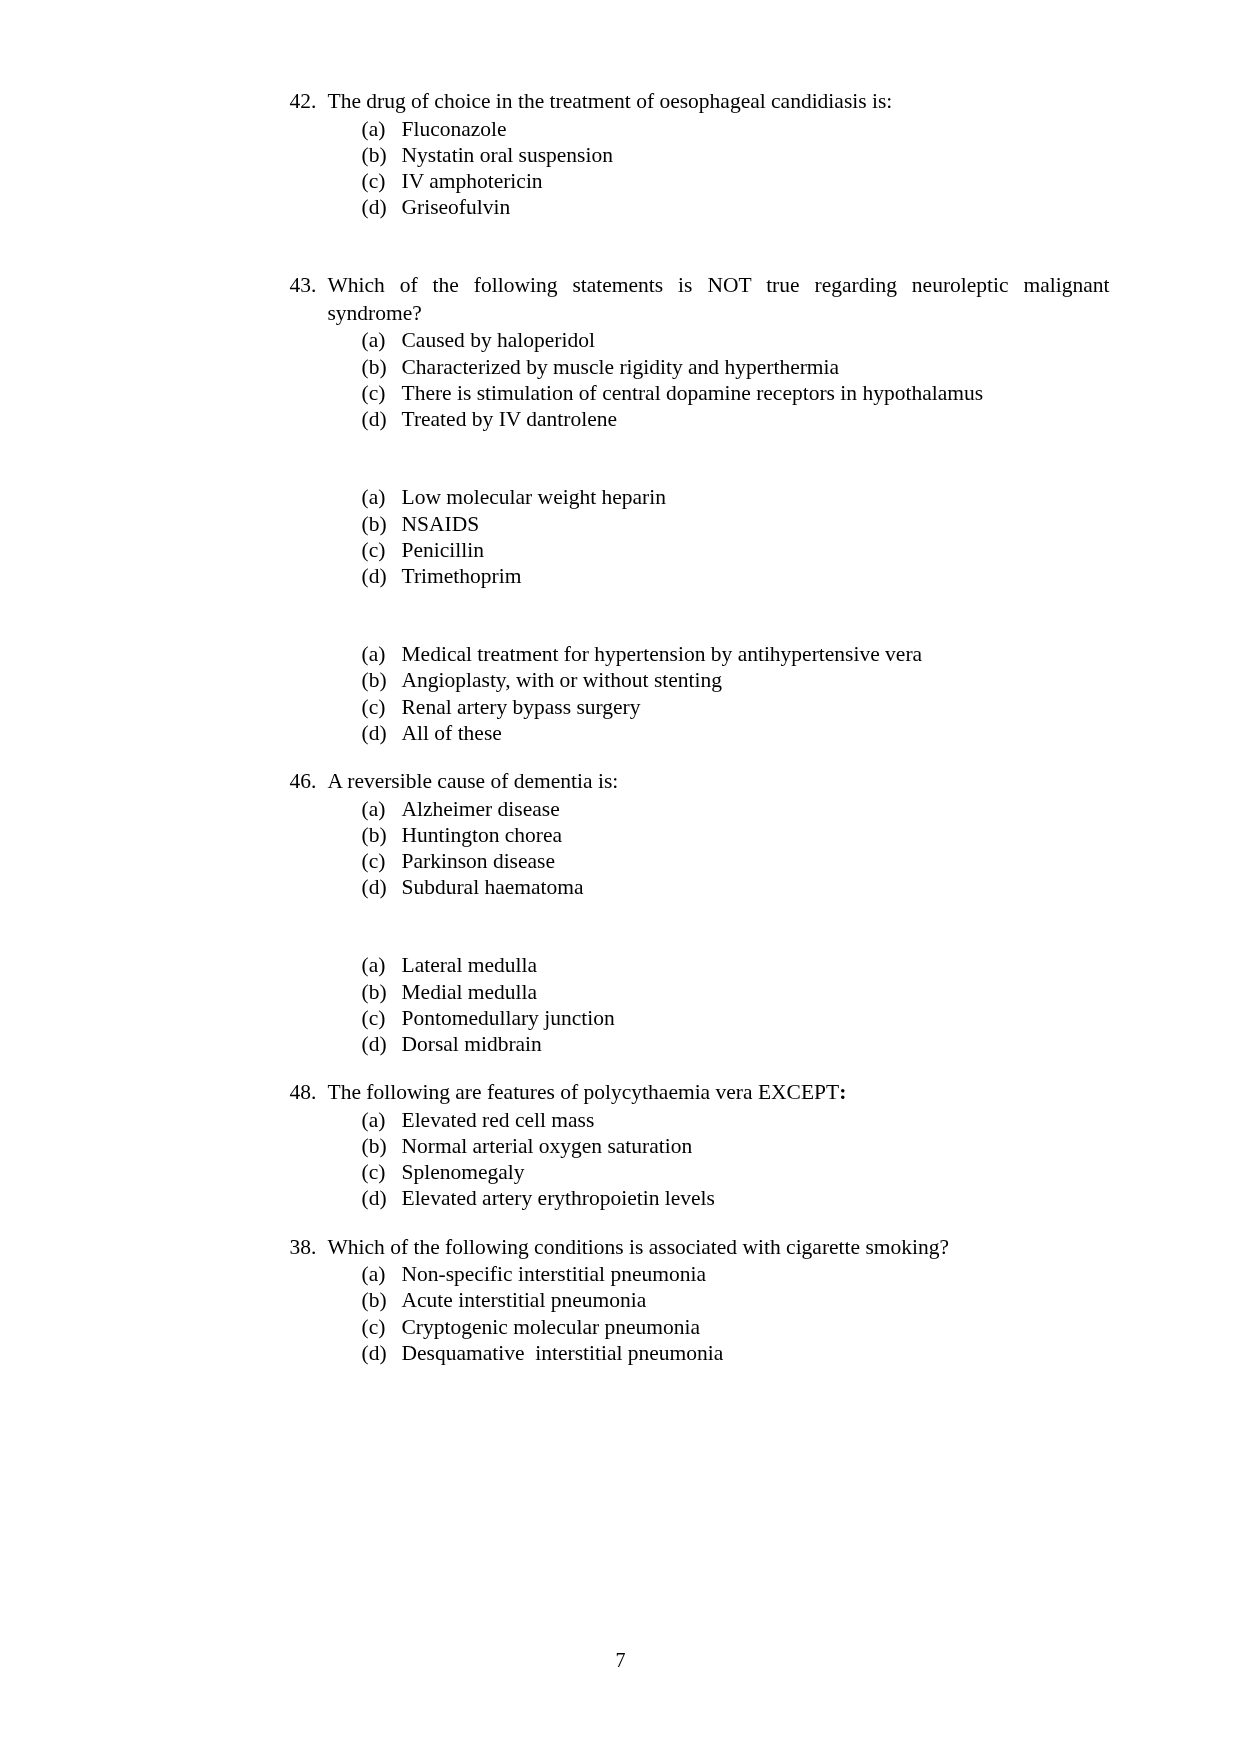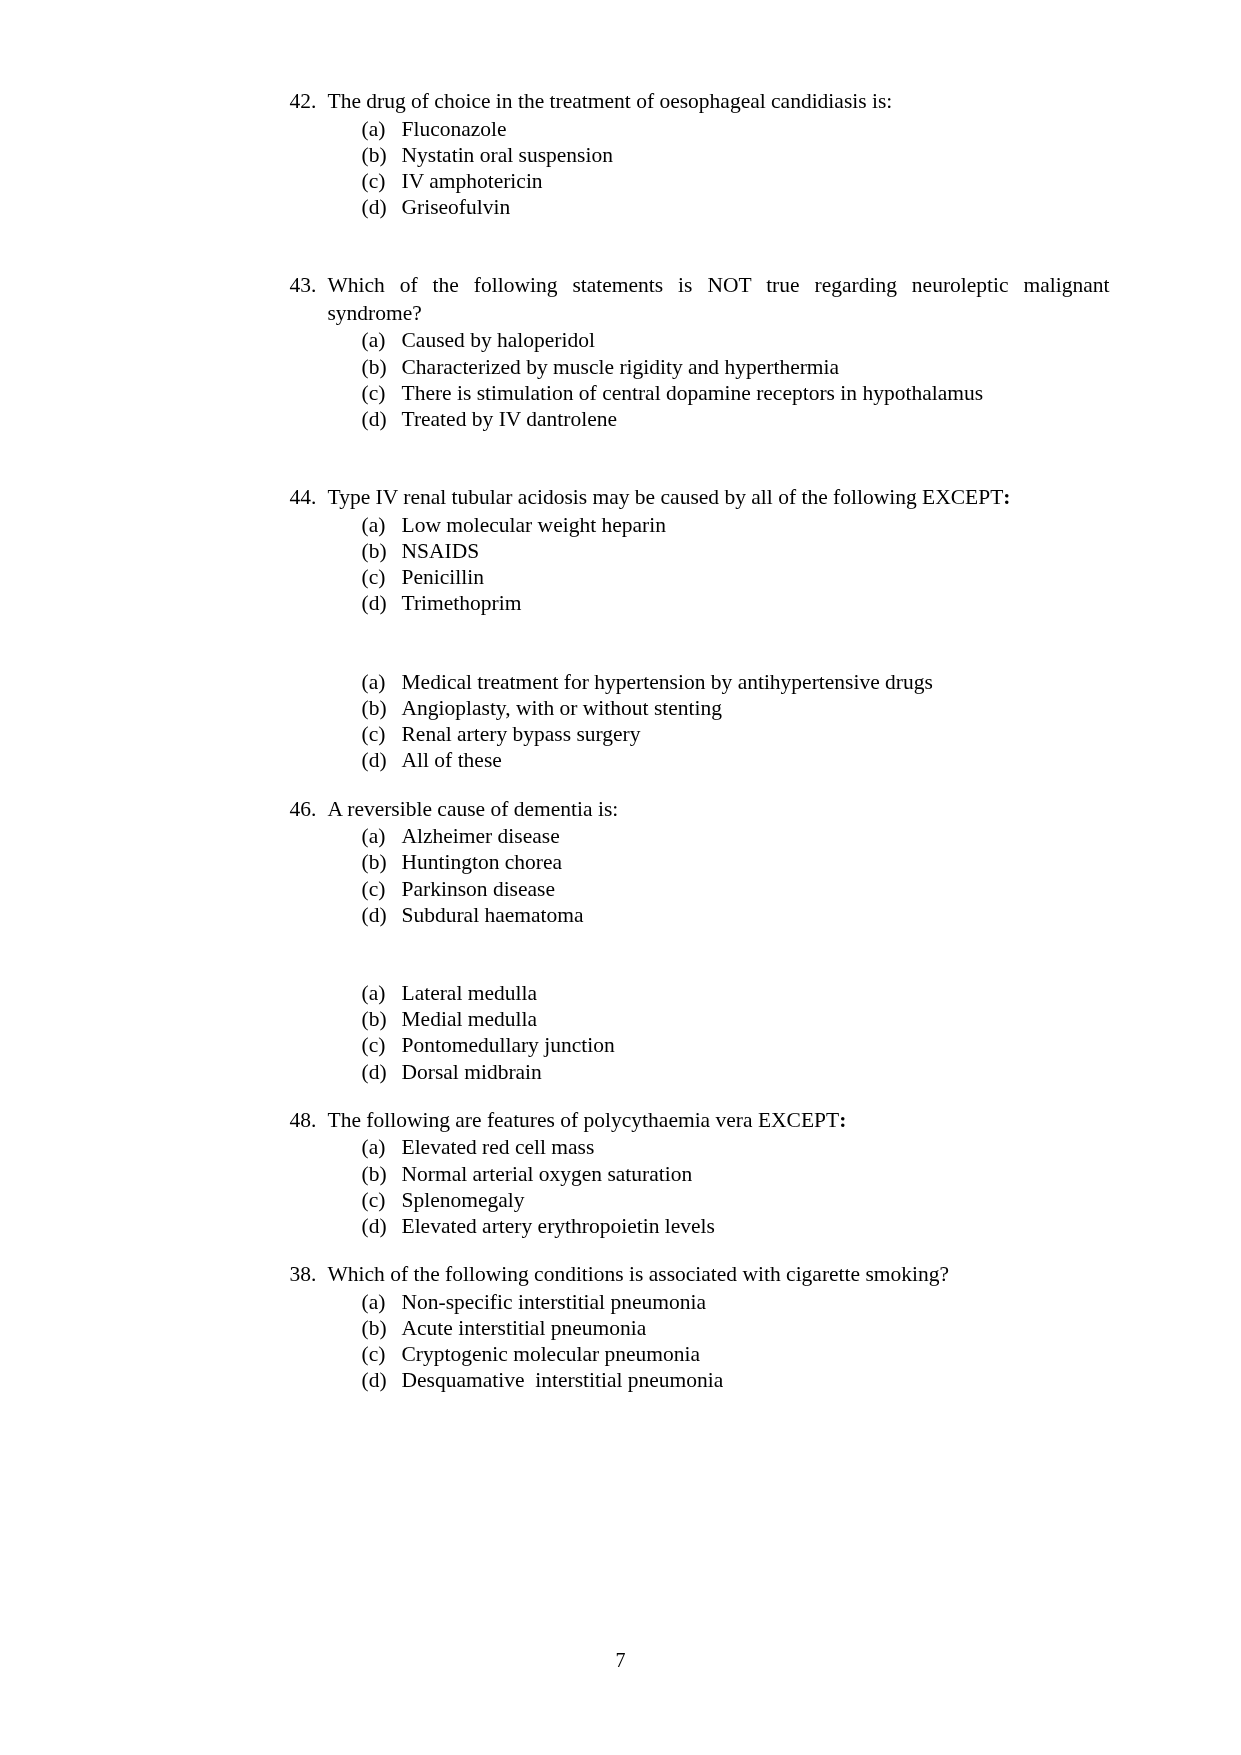--- a/index.html
+++ b/index.html
@@ -112,36 +112,33 @@
         <li class="option"><span class="opt-label">(a)</span><span>Caused by haloperidol</span></li>
         <li class="option"><span class="opt-label">(b)</span><span>Characterized by muscle rigidity and hyperthermia</span></li>
         <li class="option"><span class="opt-label">(c)</span><span>There is stimulation of central dopamine receptors in hypothalamus</span></li>
         <li class="option"><span class="opt-label">(d)</span><span>Treated by IV dantrolene</span></li>
       </ul>
     </div>
 
     <div class="gap-lg"></div>
 
     <div class="question">
-      <p class="q-stem">
-        <span class="q-num">44.</span><span>Type IV renal tubular acidosis  may be caused by all of the following EXCEPT</span><span class="bold-colon">:</span>
-      </p>
       <ul class="options">
         <li class="option"><span class="opt-label">(a)</span><span>Low molecular weight heparin</span></li>
         <li class="option"><span class="opt-label">(b)</span><span>NSAIDS</span></li>
         <li class="option"><span class="opt-label">(c)</span><span>Penicillin</span></li>
         <li class="option"><span class="opt-label">(d)</span><span>Trimethoprim</span></li>
       </ul>
     </div>
 
     <div class="gap-lg"></div>
 
     <div class="question">
       <ul class="options">
-        <li class="option"><span class="opt-label">(a)</span><span>Medical treatment for hypertension by antihypertensive drugs</span></li>
+        <li class="option"><span class="opt-label">(a)</span><span>Medical treatment for hypertension by antihypertensive vera</span></li>
         <li class="option"><span class="opt-label">(b)</span><span>Angioplasty, with or without stenting</span></li>
         <li class="option"><span class="opt-label">(c)</span><span>Renal artery bypass surgery</span></li>
         <li class="option"><span class="opt-label">(d)</span><span>All of these</span></li>
       </ul>
     </div>
 
     <div class="gap-sm"></div>
 
     <div class="question">
       <p class="q-stem">

